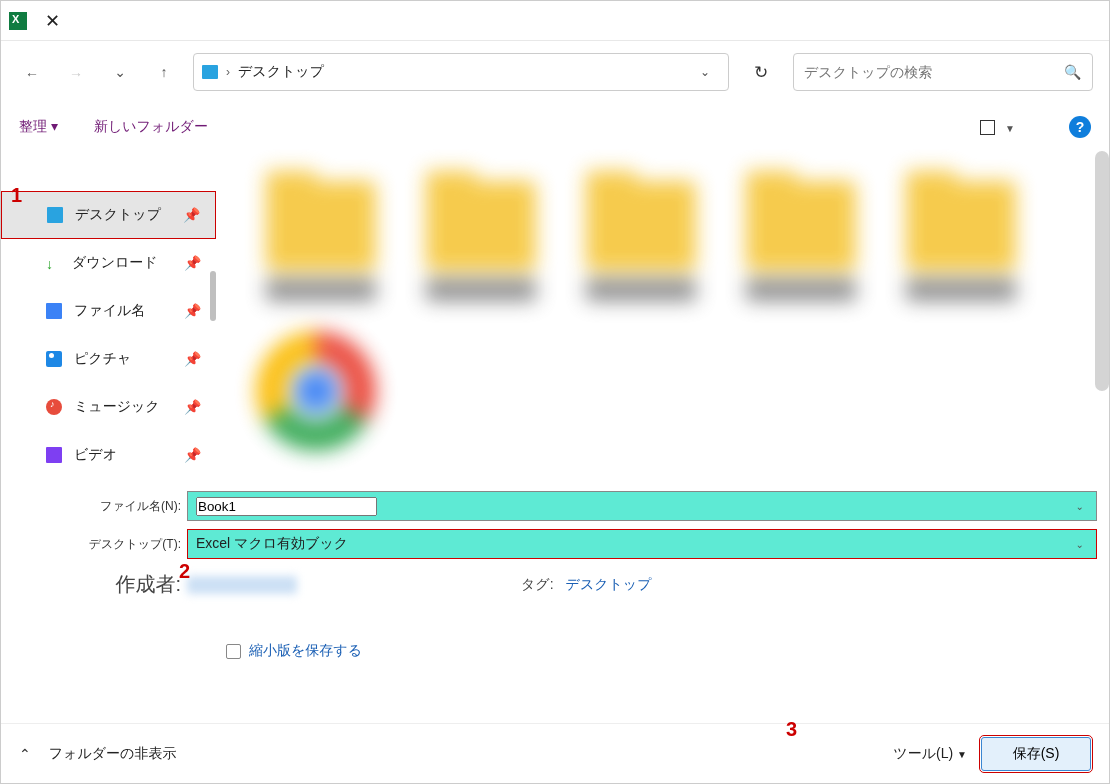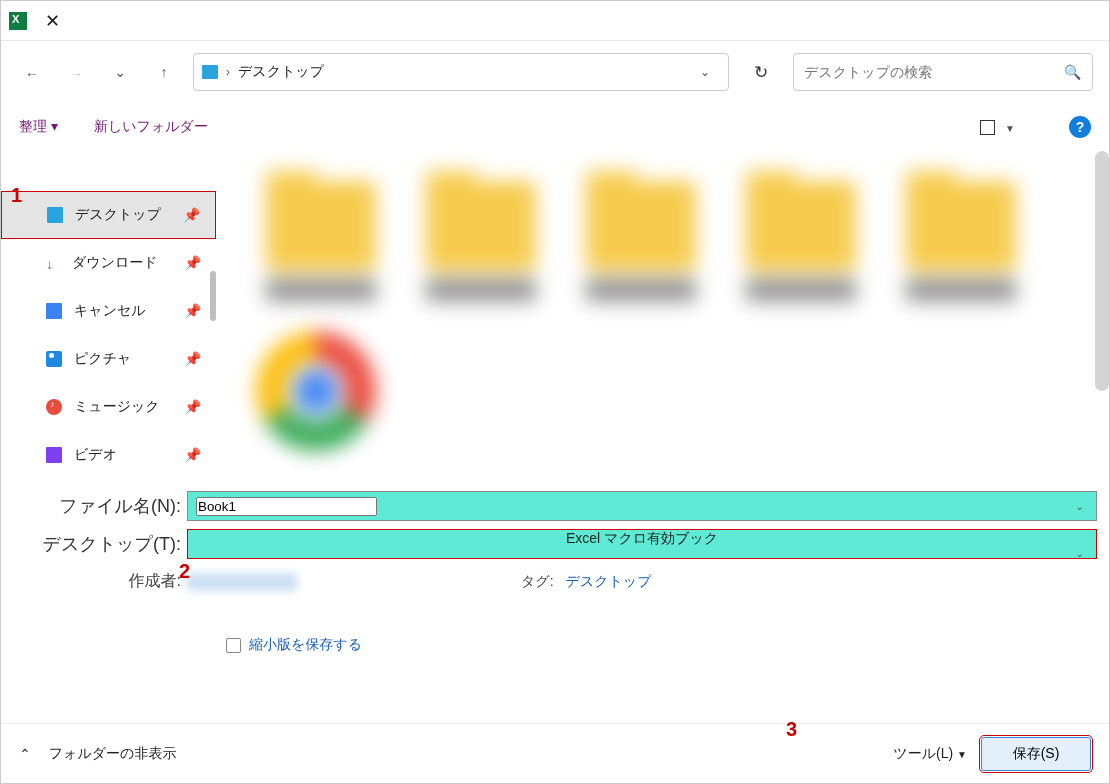--- a/index.html
+++ b/index.html
@@ -46,26 +46,26 @@
 .sb-scroll{position:absolute;right:0;top:120px;width:6px;height:50px;background:#bfbfbf;border-radius:3px;}
 .content{flex:1;position:relative;filter:blur(10px);opacity:0.95;overflow:hidden;}
 .folders{display:flex;gap:50px;padding:30px 50px 10px 50px;flex-wrap:wrap;}
 .folder{width:110px;height:90px;background:#f6c944;border-radius:6px;position:relative;}
 .folder::before{content:"";position:absolute;top:-10px;left:0;width:50px;height:14px;background:#f6c944;border-radius:4px 4px 0 0;}
 .flabel{width:110px;height:22px;background:#888;border-radius:3px;margin-top:8px;}
 .chrome-ico{width:120px;height:120px;border-radius:50%;background:conic-gradient(#ea4335 0 120deg,#34a853 120deg 240deg,#fbbc05 240deg 360deg);position:relative;margin:20px 0 0 40px;}
 .chrome-ico::after{content:"";position:absolute;inset:30px;border-radius:50%;background:#4285f4;border:8px solid #fff;}
 .right-scroll{position:absolute;right:0;top:0;width:14px;height:240px;background:#d4d4d4;border-radius:7px;}
 .filerow{display:flex;align-items:center;padding:4px 12px;gap:4px;}
-.filerow label{width:170px;text-align:right;font-size:18px;color:#333;padding-right:2px;}
+.filerow label{width:170px;text-align:right;font-size:12px;color:#333;padding-right:2px;}
 .textinput{flex:1;height:30px;border:1px solid #888;padding:0 8px;font-size:14px;background:#5eead4;}
 .drop-caret{font-size:10px;color:#555;margin-left:auto;padding-right:4px;}
-.redframe2{border:1.5px solid #cc0000 !important;flex-direction:column;}
+.redframe2{border:1.5px solid #cc0000 !important;}
 .metarow{display:flex;align-items:center;padding:8px 12px;gap:4px;}
-.metarow .mlabel{width:170px;text-align:right;font-size:16px;color:#444;padding-right:2px;}
+.metarow .mlabel{width:170px;text-align:right;font-size:20px;color:#444;padding-right:2px;}
 .metarow .mval{width:110px;height:18px;background:#cce0f5;filter:blur(4px);border-radius:2px;}
 .metarow .mlabel2{margin-left:220px;font-size:14px;color:#444;}
 .metarow .tag-link{color:#1a5fb4;margin-left:8px;cursor:pointer;}
 .thumbrow{display:flex;align-items:center;gap:8px;padding-left:225px;margin-top:36px;}
 .chk{width:15px;height:15px;border:1.5px solid #888;border-radius:2px;}
 .thumblabel{color:#1a5fb4;font-size:14px;}
 .footer{position:absolute;bottom:0;left:0;right:0;height:60px;display:flex;align-items:center;padding:0 18px;gap:14px;border-top:1px solid #eee;}
 .footer .caret-up{font-size:14px;color:#333;margin-right:4px;}
 .footer .hide-folder{font-size:14px;}
 .footer .spacer{flex:1;}
@@ -122,21 +122,21 @@
       <span>デスクトップ</span>
       <span class="pin">📌</span>
     </div>
     <div class="sb-item">
       <span class="ico ico-download down-arrow">↓</span>
       <span>ダウンロード</span>
       <span class="pin">📌</span>
     </div>
     <div class="sb-item">
       <span class="ico ico-document"></span>
-      <span>キャンセル</span>
+      <span>ファイル名</span>
       <span class="pin">📌</span>
     </div>
     <div class="sb-item">
       <span class="ico ico-picture"></span>
       <span>ピクチャ</span>
       <span class="pin">📌</span>
     </div>
     <div class="sb-item">
       <span class="ico ico-music"></span>
       <span>ミュージック</span>

